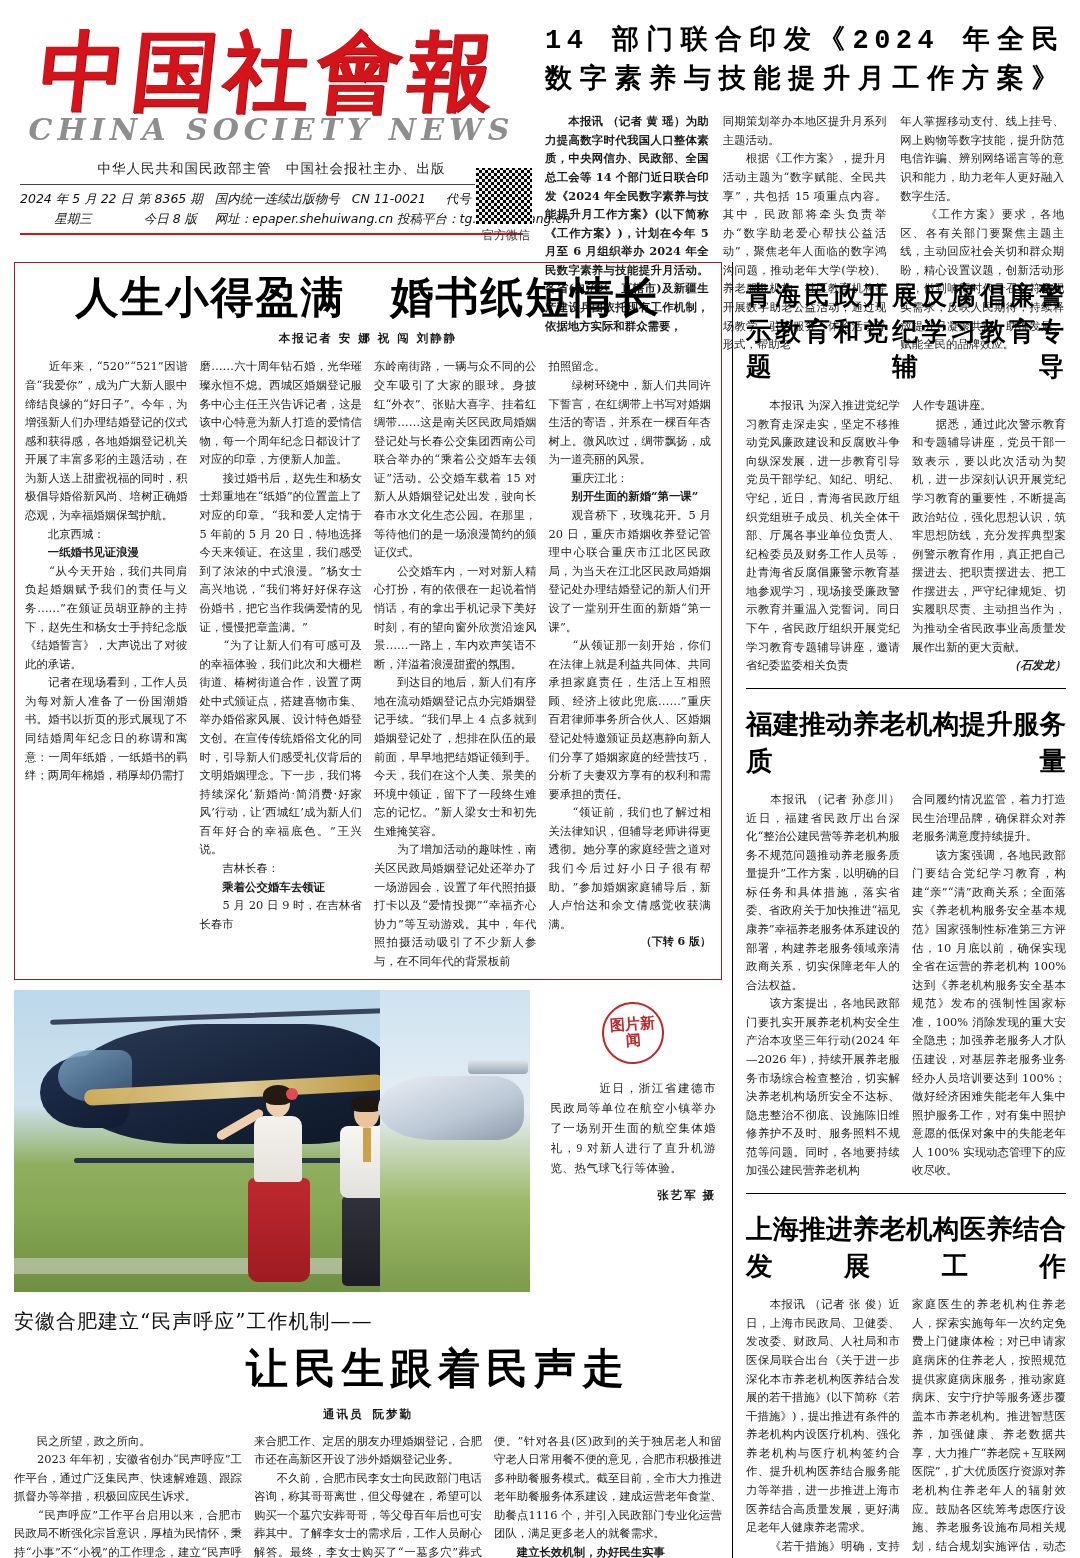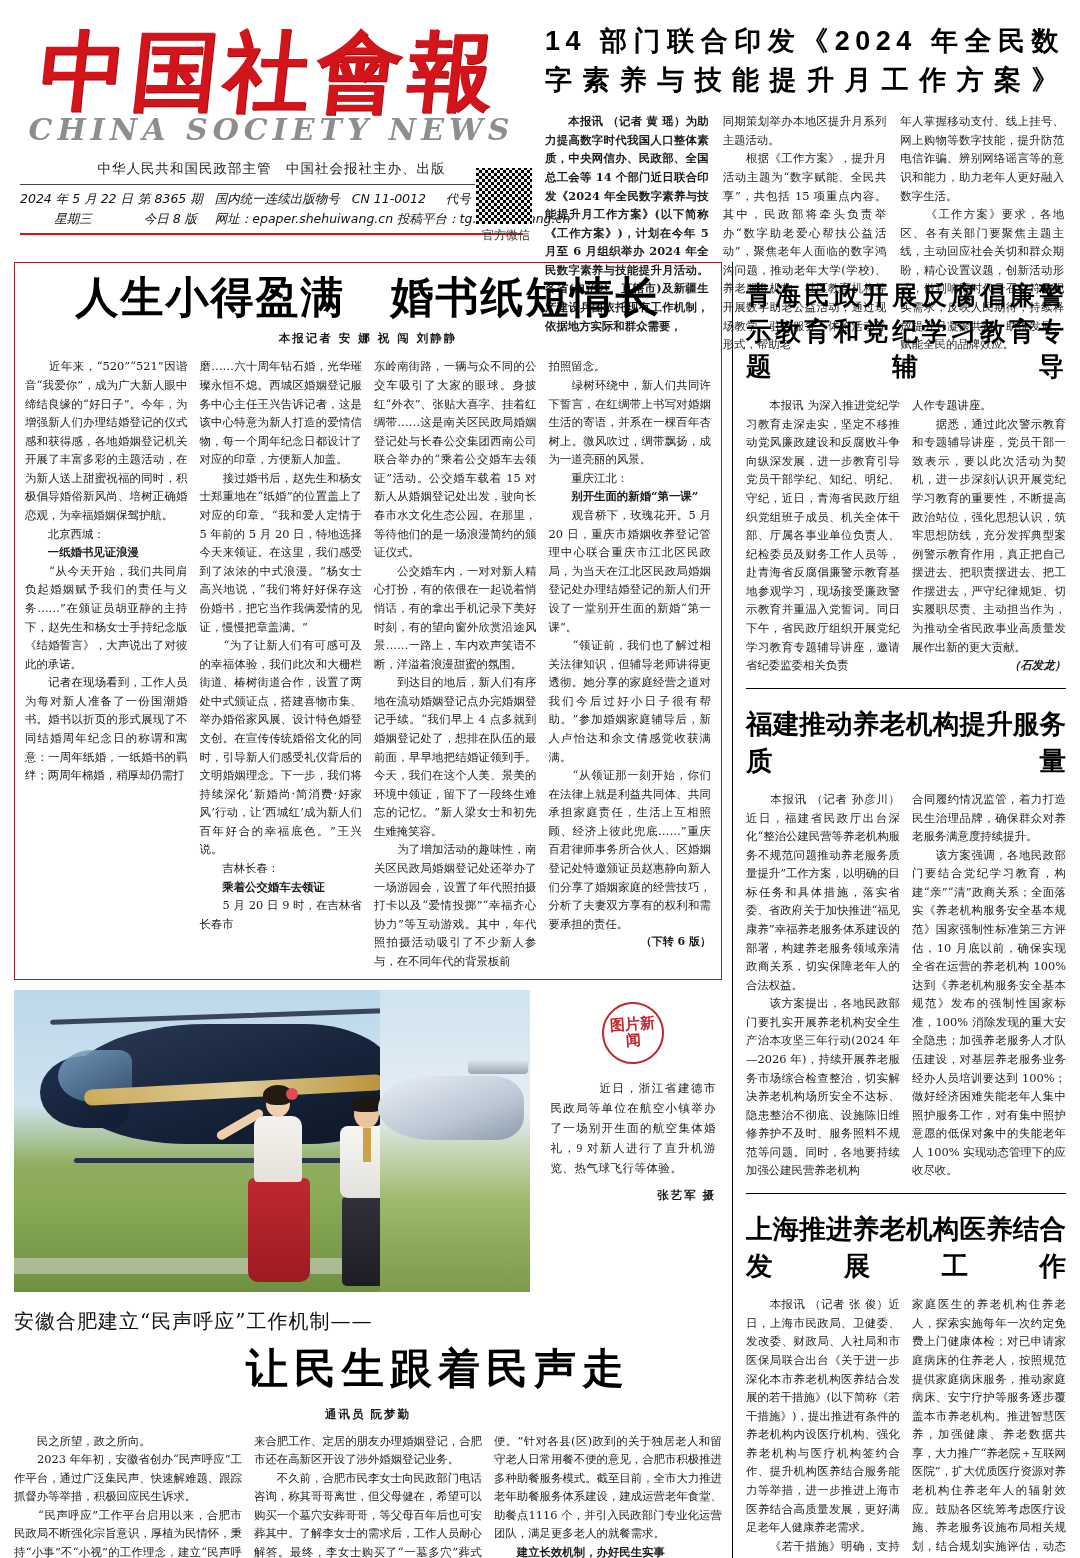--- a/index.html
+++ b/index.html
@@ -67,21 +67,21 @@
       repeating-linear-gradient(90deg,#111 0 3px,#fff 3px 6px),
       repeating-linear-gradient(0deg,#111 0 3px,#fff 3px 6px);
     background-blend-mode:difference;
     border:1px solid #fff;
   }
   .qr-cap { font-size:12px; color:#333; margin-top:2px; font-family:"DejaVu Sans",sans-serif; }
 
   
   .mast-right { flex:1; padding:22px 2px 0 16px; }
   .lead-title {
-    font-family:Liberation Sans, sans-serif;
+    font-family:Liberation Mono, monospace;
     font-weight:bold;
     font-size:27px;
     letter-spacing:5.5px;
     line-height:1.45;
     text-align:justify;
     text-align-last:justify;
     color:#000;
   }
   .lead-body { display:flex; gap:14px; margin-top:12px; }
   .lead-body .col { flex:1; }
@@ -229,21 +229,21 @@
   
   .b-kicker {
     font-size:20px; letter-spacing:1px; margin-top:16px; color:#111;
     font-family:"DejaVu Serif",serif;
   }
   .b-title {
     font-family:"DejaVu Serif",serif;
     font-weight:bold; font-size:42px; letter-spacing:6px;
     text-align:right; padding-right:92px; margin-top:6px; color:#000;
   }
-  .b-byline { text-align:center; font-size:11.5px; font-weight:bold; margin:10px 0 10px 0; letter-spacing:2px; font-family:Liberation Serif, serif;}
+  .b-byline { text-align:center; font-size:11.5px; font-weight:bold; margin:10px 0 10px 0; letter-spacing:2px; font-family:Liberation Mono, monospace;}
   .b-cols { display:flex; gap:12px; }
   .b-cols .col { flex:1; }
 
   
   .rh {
     font-family:"DejaVu Sans",sans-serif;
     font-weight:bold; color:#000;
     text-align:justify; text-align-last:justify;
     line-height:1.4;
     margin-top:16px;
@@ -272,21 +272,21 @@
           <div>2024 年 5 月 22 日</div>
           <div>星期三</div>
         </div>
         <div class="mi-col c2">
           <div>第 8365 期</div>
           <div>今日 8 版</div>
         </div>
         <div class="mi-col c3">
           <div>
             <span>国内统一连续出版物号</span>
-            &nbsp;&nbsp;<span>CN 11-0012</span>
+            &nbsp;&nbsp;<span>CN 11-0021</span>
             &nbsp;&nbsp;&nbsp;&nbsp;<span>代号 1-116</span>
           </div>
           <div>网址：epaper.shehuiwang.cn 投稿平台：tg.shehuiwang.cn</div>
         </div>
       </div>
       <div class="mast-botrule"></div>
       <div class="qr-wrap">
         <div class="qr"></div>
         <div class="qr-cap">官方微信</div>
       </div>
@@ -338,22 +338,22 @@
               <p class="noind">　　公交婚车内，一对对新人精心打扮，有的依偎在一起说着悄悄话，有的拿出手机记录下美好时刻，有的望向窗外欣赏沿途风景……一路上，车内欢声笑语不断，洋溢着浪漫甜蜜的氛围。</p>
               <p class="noind">　　到达目的地后，新人们有序地在流动婚姻登记点办完婚姻登记手续。“我们早上 4 点多就到婚姻登记处了，想排在队伍的最前面，早早地把结婚证领到手。今天，我们在这个人美、景美的环境中领证，留下了一段终生难忘的记忆。”新人梁女士和初先生难掩笑容。</p>
               <p class="noind">　　为了增加活动的趣味性，南关区民政局婚姻登记处还举办了一场游园会，设置了年代照拍摄打卡以及“爱情投掷”“幸福齐心协力”等互动游戏。其中，年代照拍摄活动吸引了不少新人参与，在不同年代的背景板前</p>
           </div>
           <div class="col bt">
             <p class="noind">拍照留念。</p>
               <p class="noind">　　绿树环绕中，新人们共同许下誓言，在红绸带上书写对婚姻生活的寄语，并系在一棵百年杏树上。微风吹过，绸带飘扬，成为一道亮丽的风景。</p>
             <p class="sec-sub">重庆江北：</p>
             <p class="sec-sub-b">别开生面的新婚“第一课”</p>
             <p class="noind">　　观音桥下，玫瑰花开。5 月 20 日，重庆市婚姻收养登记管理中心联合重庆市江北区民政局，为当天在江北区民政局婚姻登记处办理结婚登记的新人们开设了一堂别开生面的新婚“第一课”。</p>
+              <p class="noind">　　“从领证那一刻开始，你们在法律上就是利益共同体、共同承担家庭责任，生活上互相照顾、经济上彼此兜底……”重庆百君律师事务所合伙人、区婚姻登记处特邀颁证员赵惠静向新人们分享了婚姻家庭的经营技巧，分析了夫妻双方享有的权利和需要承担的责任。</p>
               <p class="noind">　　“领证前，我们也了解过相关法律知识，但辅导老师讲得更透彻。她分享的家庭经营之道对我们今后过好小日子很有帮助。”参加婚姻家庭辅导后，新人卢怡达和余文倩感觉收获满满。</p>
-              <p class="noind">　　“从领证那一刻开始，你们在法律上就是利益共同体、共同承担家庭责任，生活上互相照顾、经济上彼此兜底……”重庆百君律师事务所合伙人、区婚姻登记处特邀颁证员赵惠静向新人们分享了婚姻家庭的经营技巧，分析了夫妻双方享有的权利和需要承担的责任。</p>
             <p class="jump">（下转 6 版）</p>
           </div>
         </div>
       </div>
 
       <div class="photo-row">
         <div class="photo">
           <div class="ground"></div>
           <div class="runway"></div>
           <div class="heli-rotor"></div>

